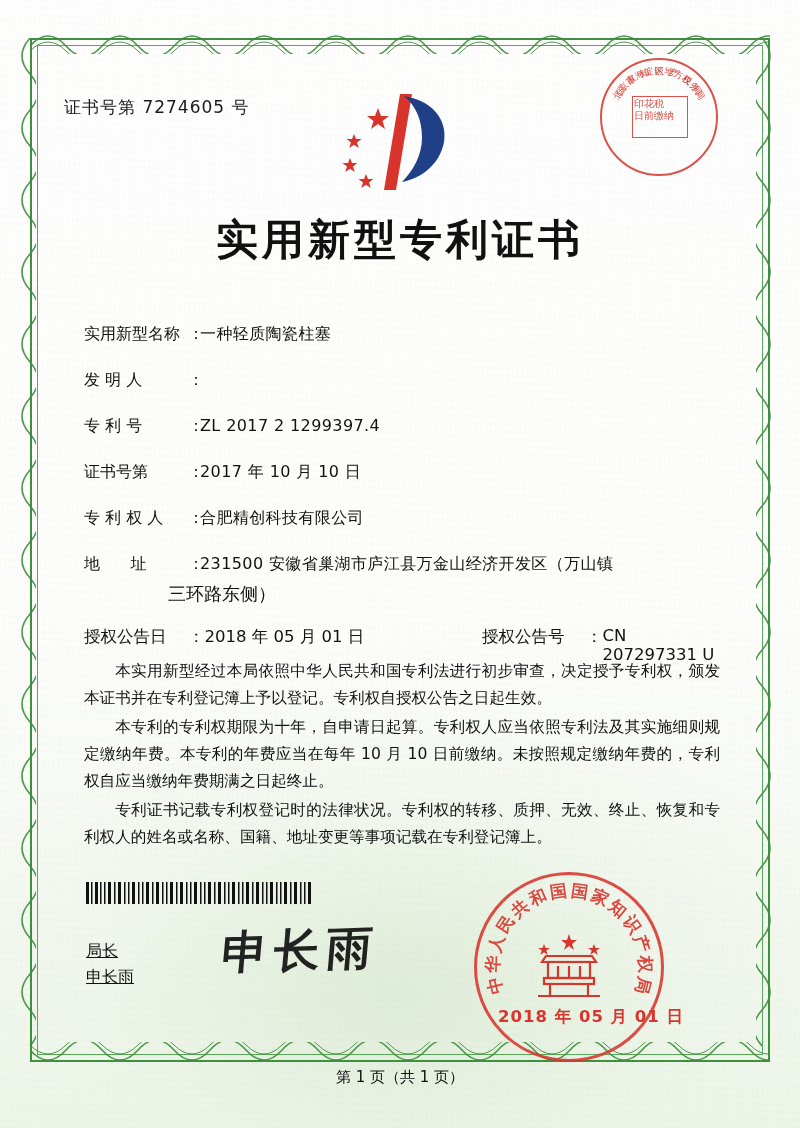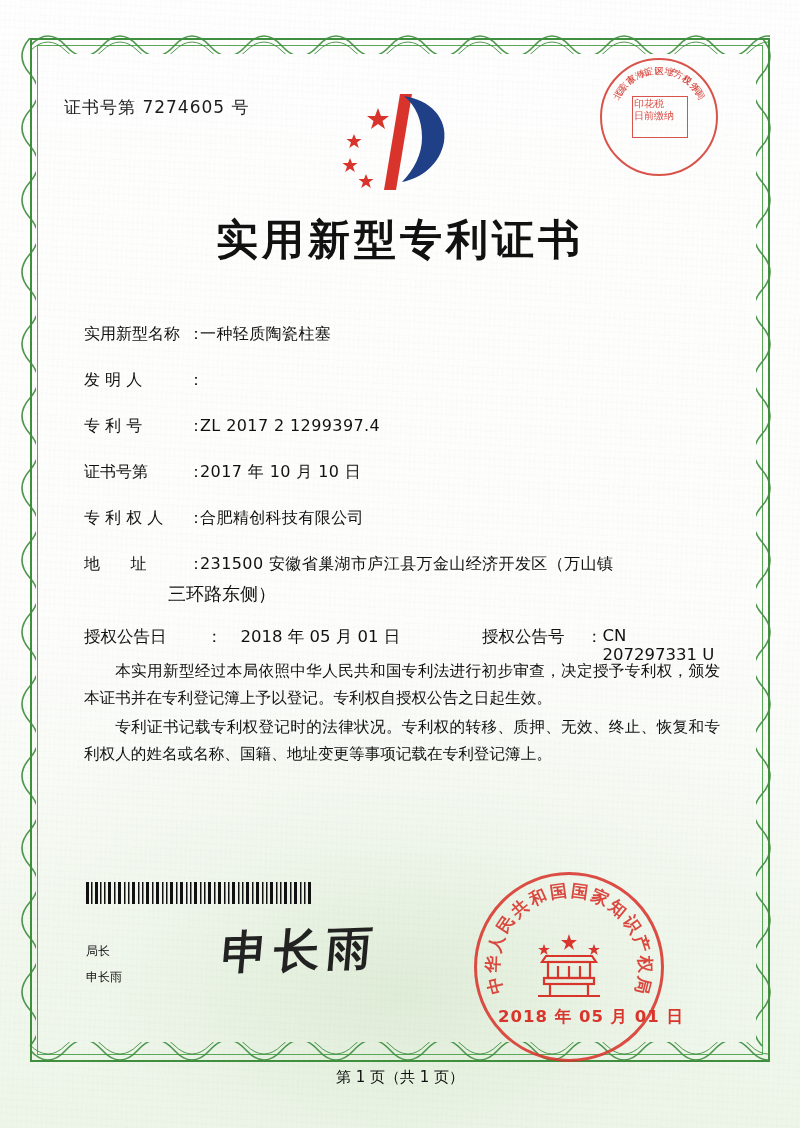--- a/index.html
+++ b/index.html
@@ -186,21 +186,20 @@
     display: flex;
     align-items: flex-start;
     font-size: 16.5px;
     color: #111111;
     margin-top: 2px;
   }
   #grant-row .g-left {
     width: 360px;
     flex: 0 0 360px;
     display: flex;
-    gap: 18px;
   }
   #grant-row .g-right {
     flex: 1;
     display: flex;
     margin-left: 38px;
   }
   .g-label { width: 104px; flex: 0 0 104px; white-space: pre; }
   .g-colon { flex: 0 0 12px; }
 
   
@@ -226,23 +225,24 @@
     top: 882px;
     width: 225px;
     height: 22px;
   }
 
   
   #sig-block {
     position: absolute;
     left: 86px;
     top: 938px;
-    font-size: 12px;
+    font-size: 16px;
     line-height: 26px;
     color: #111111;
+    text-decoration: underline;
   }
   #signature-script {
     position: absolute;
     left: 222px;
     top: 920px;
     font-family: "DejaVu Serif", "Liberation Serif", serif;
     font-size: 46px;
     color: #111111;
     letter-spacing: 6px;
     transform: skewX(-7deg) rotate(-2deg);
@@ -442,20 +442,21 @@
         <div class="g-label">授权公告号</div>
         <div class="g-colon">：</div>
         <div>CN 207297331 U</div>
       </div>
     </div>
 
   </div>
 
   <div id="body-text">
     <p>本实用新型经过本局依照中华人民共和国专利法进行初步审查，决定授予专利权，颁发本证书并在专利登记簿上予以登记。专利权自授权公告之日起生效。</p>
+    <p>本专利的专利权期限为十年，自申请日起算。专利权人应当依照专利法及其实施细则规定缴纳年费。本专利的年费应当在每年 10 月 10 日前缴纳。未按照规定缴纳年费的，专利权自应当缴纳年费期满之日起终止。</p>
     <p>专利证书记载专利权登记时的法律状况。专利权的转移、质押、无效、终止、恢复和专利权人的姓名或名称、国籍、地址变更等事项记载在专利登记簿上。</p>
   </div>
 
   <svg id="barcode" viewBox="0 0 225 22" preserveAspectRatio="none">
     <g fill="#111111">
       <rect x="0" y="0" width="3" height="22"></rect>
         <rect x="5" y="0" width="1.5" height="22"></rect>
       <rect x="9" y="0" width="3" height="22"></rect>
         <rect x="14" y="0" width="1.5" height="22"></rect>
       <rect x="18" y="0" width="1.5" height="22"></rect>

